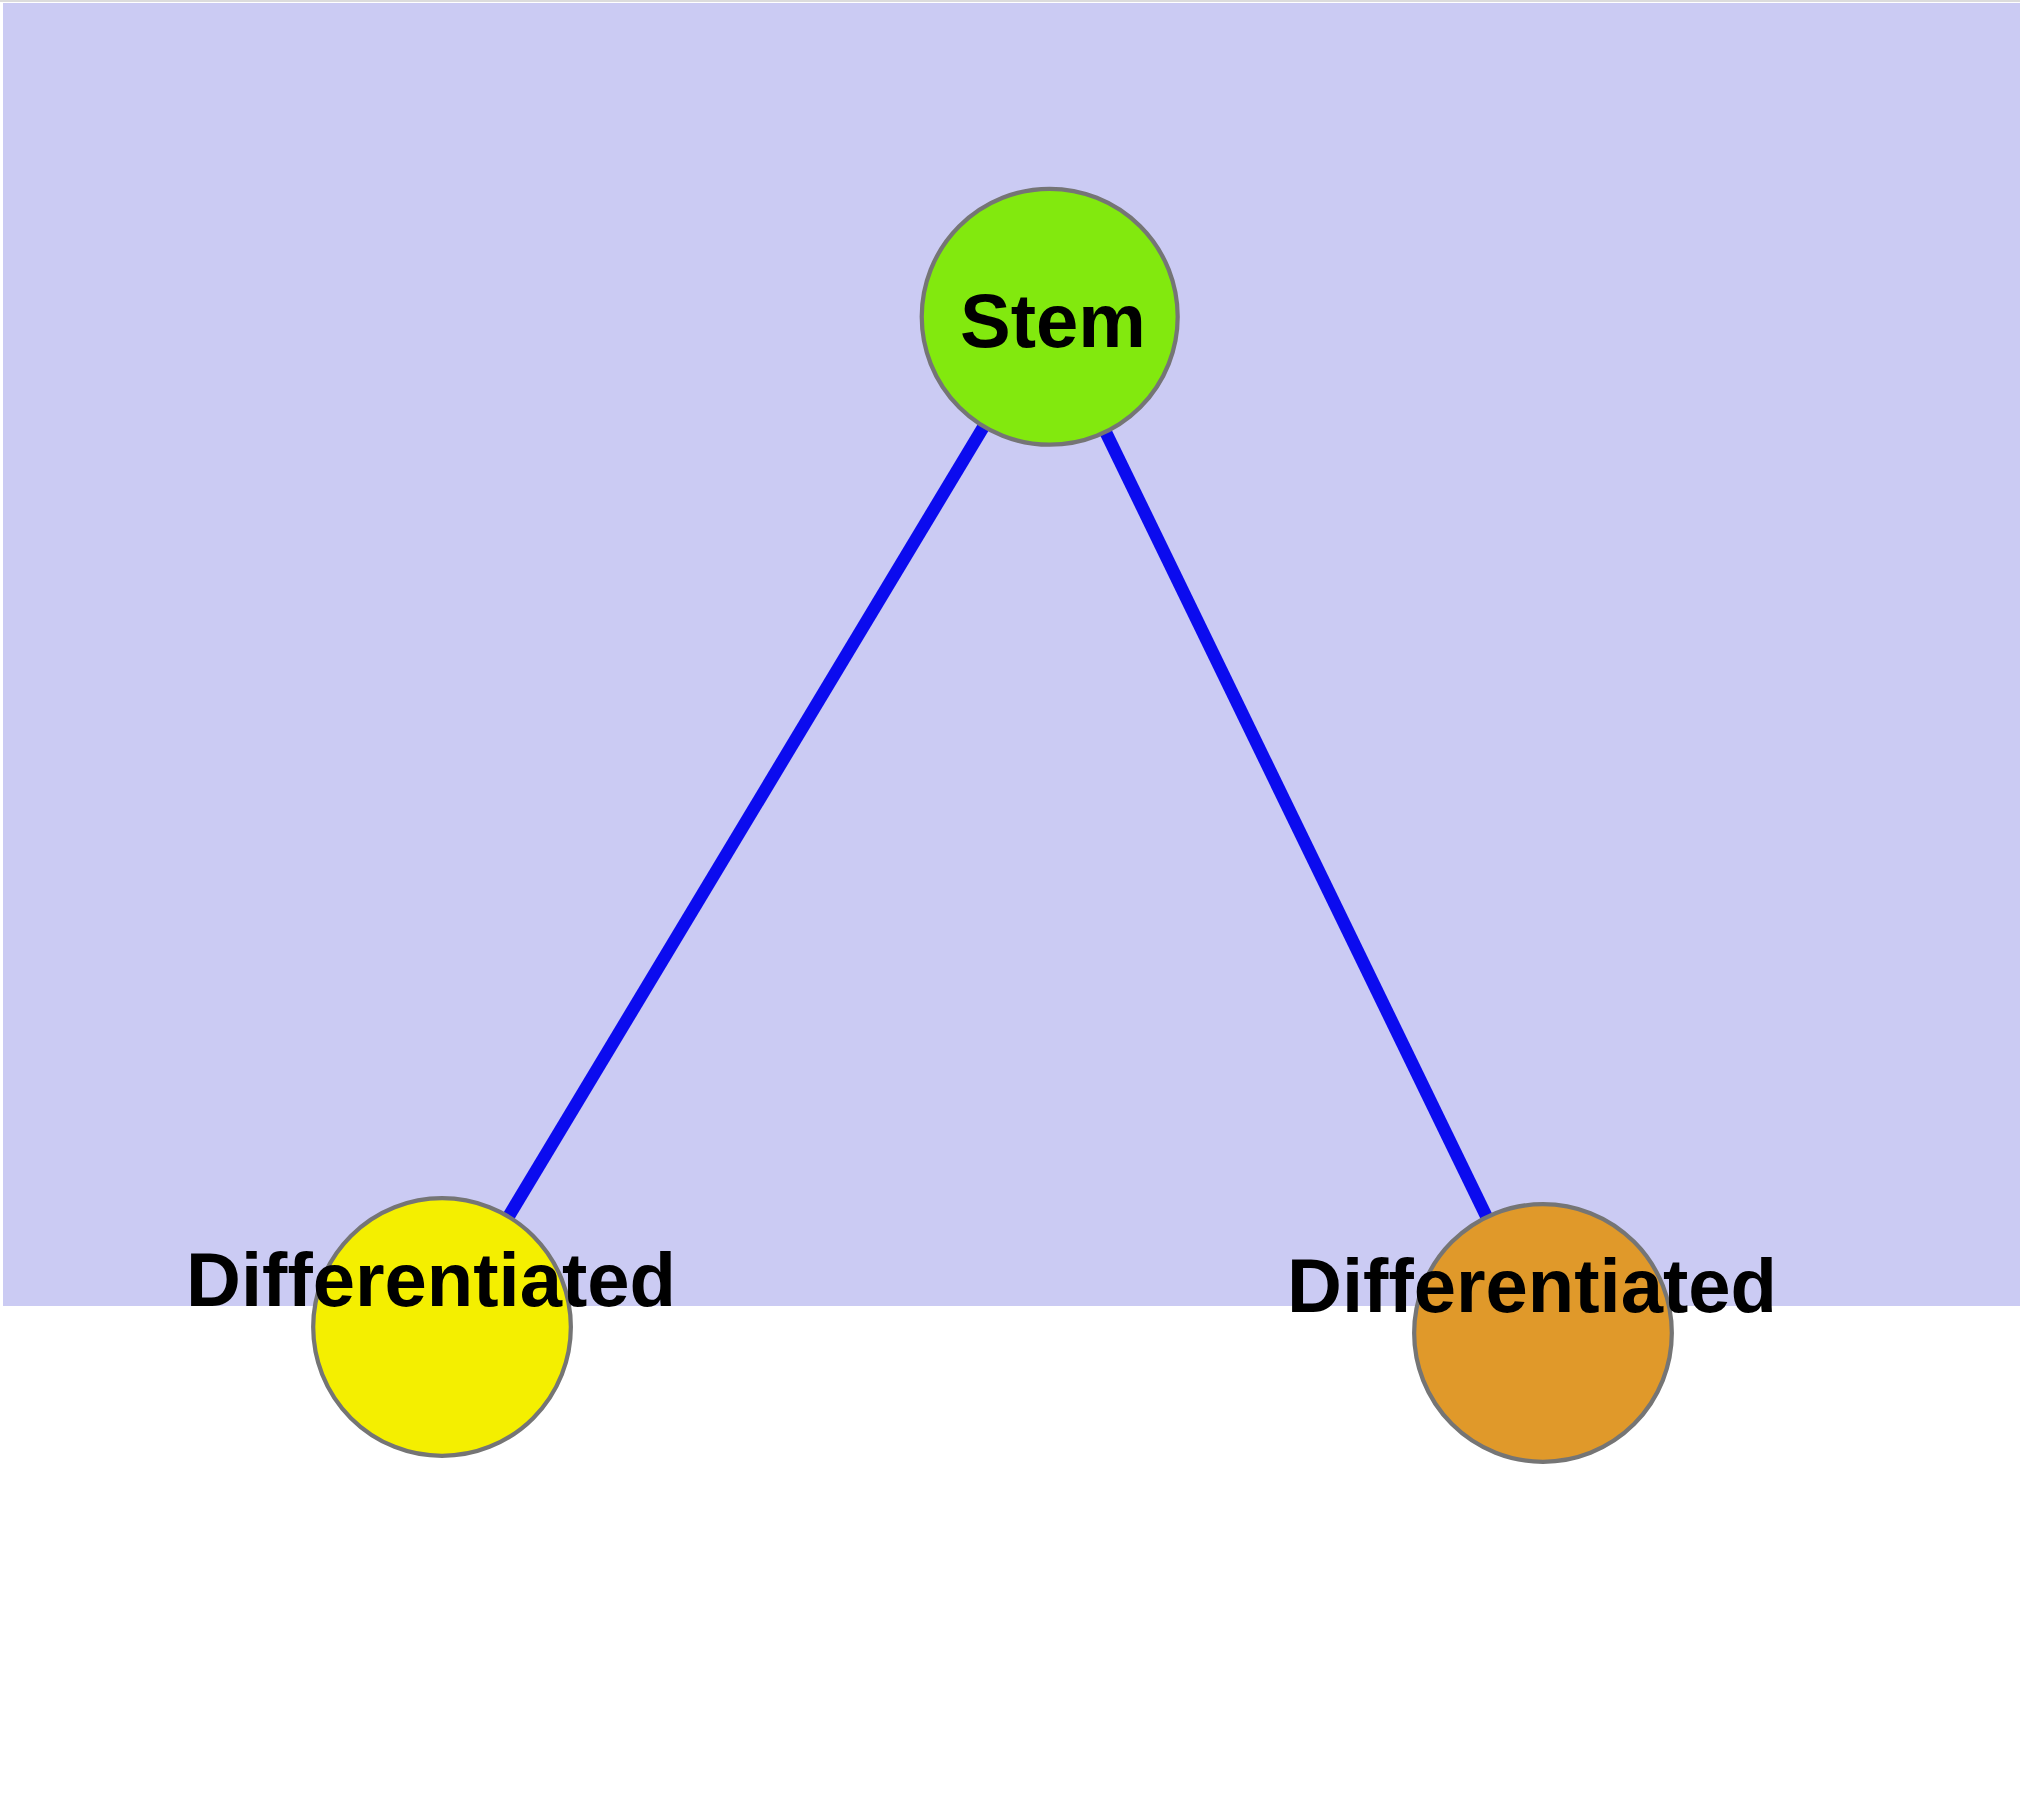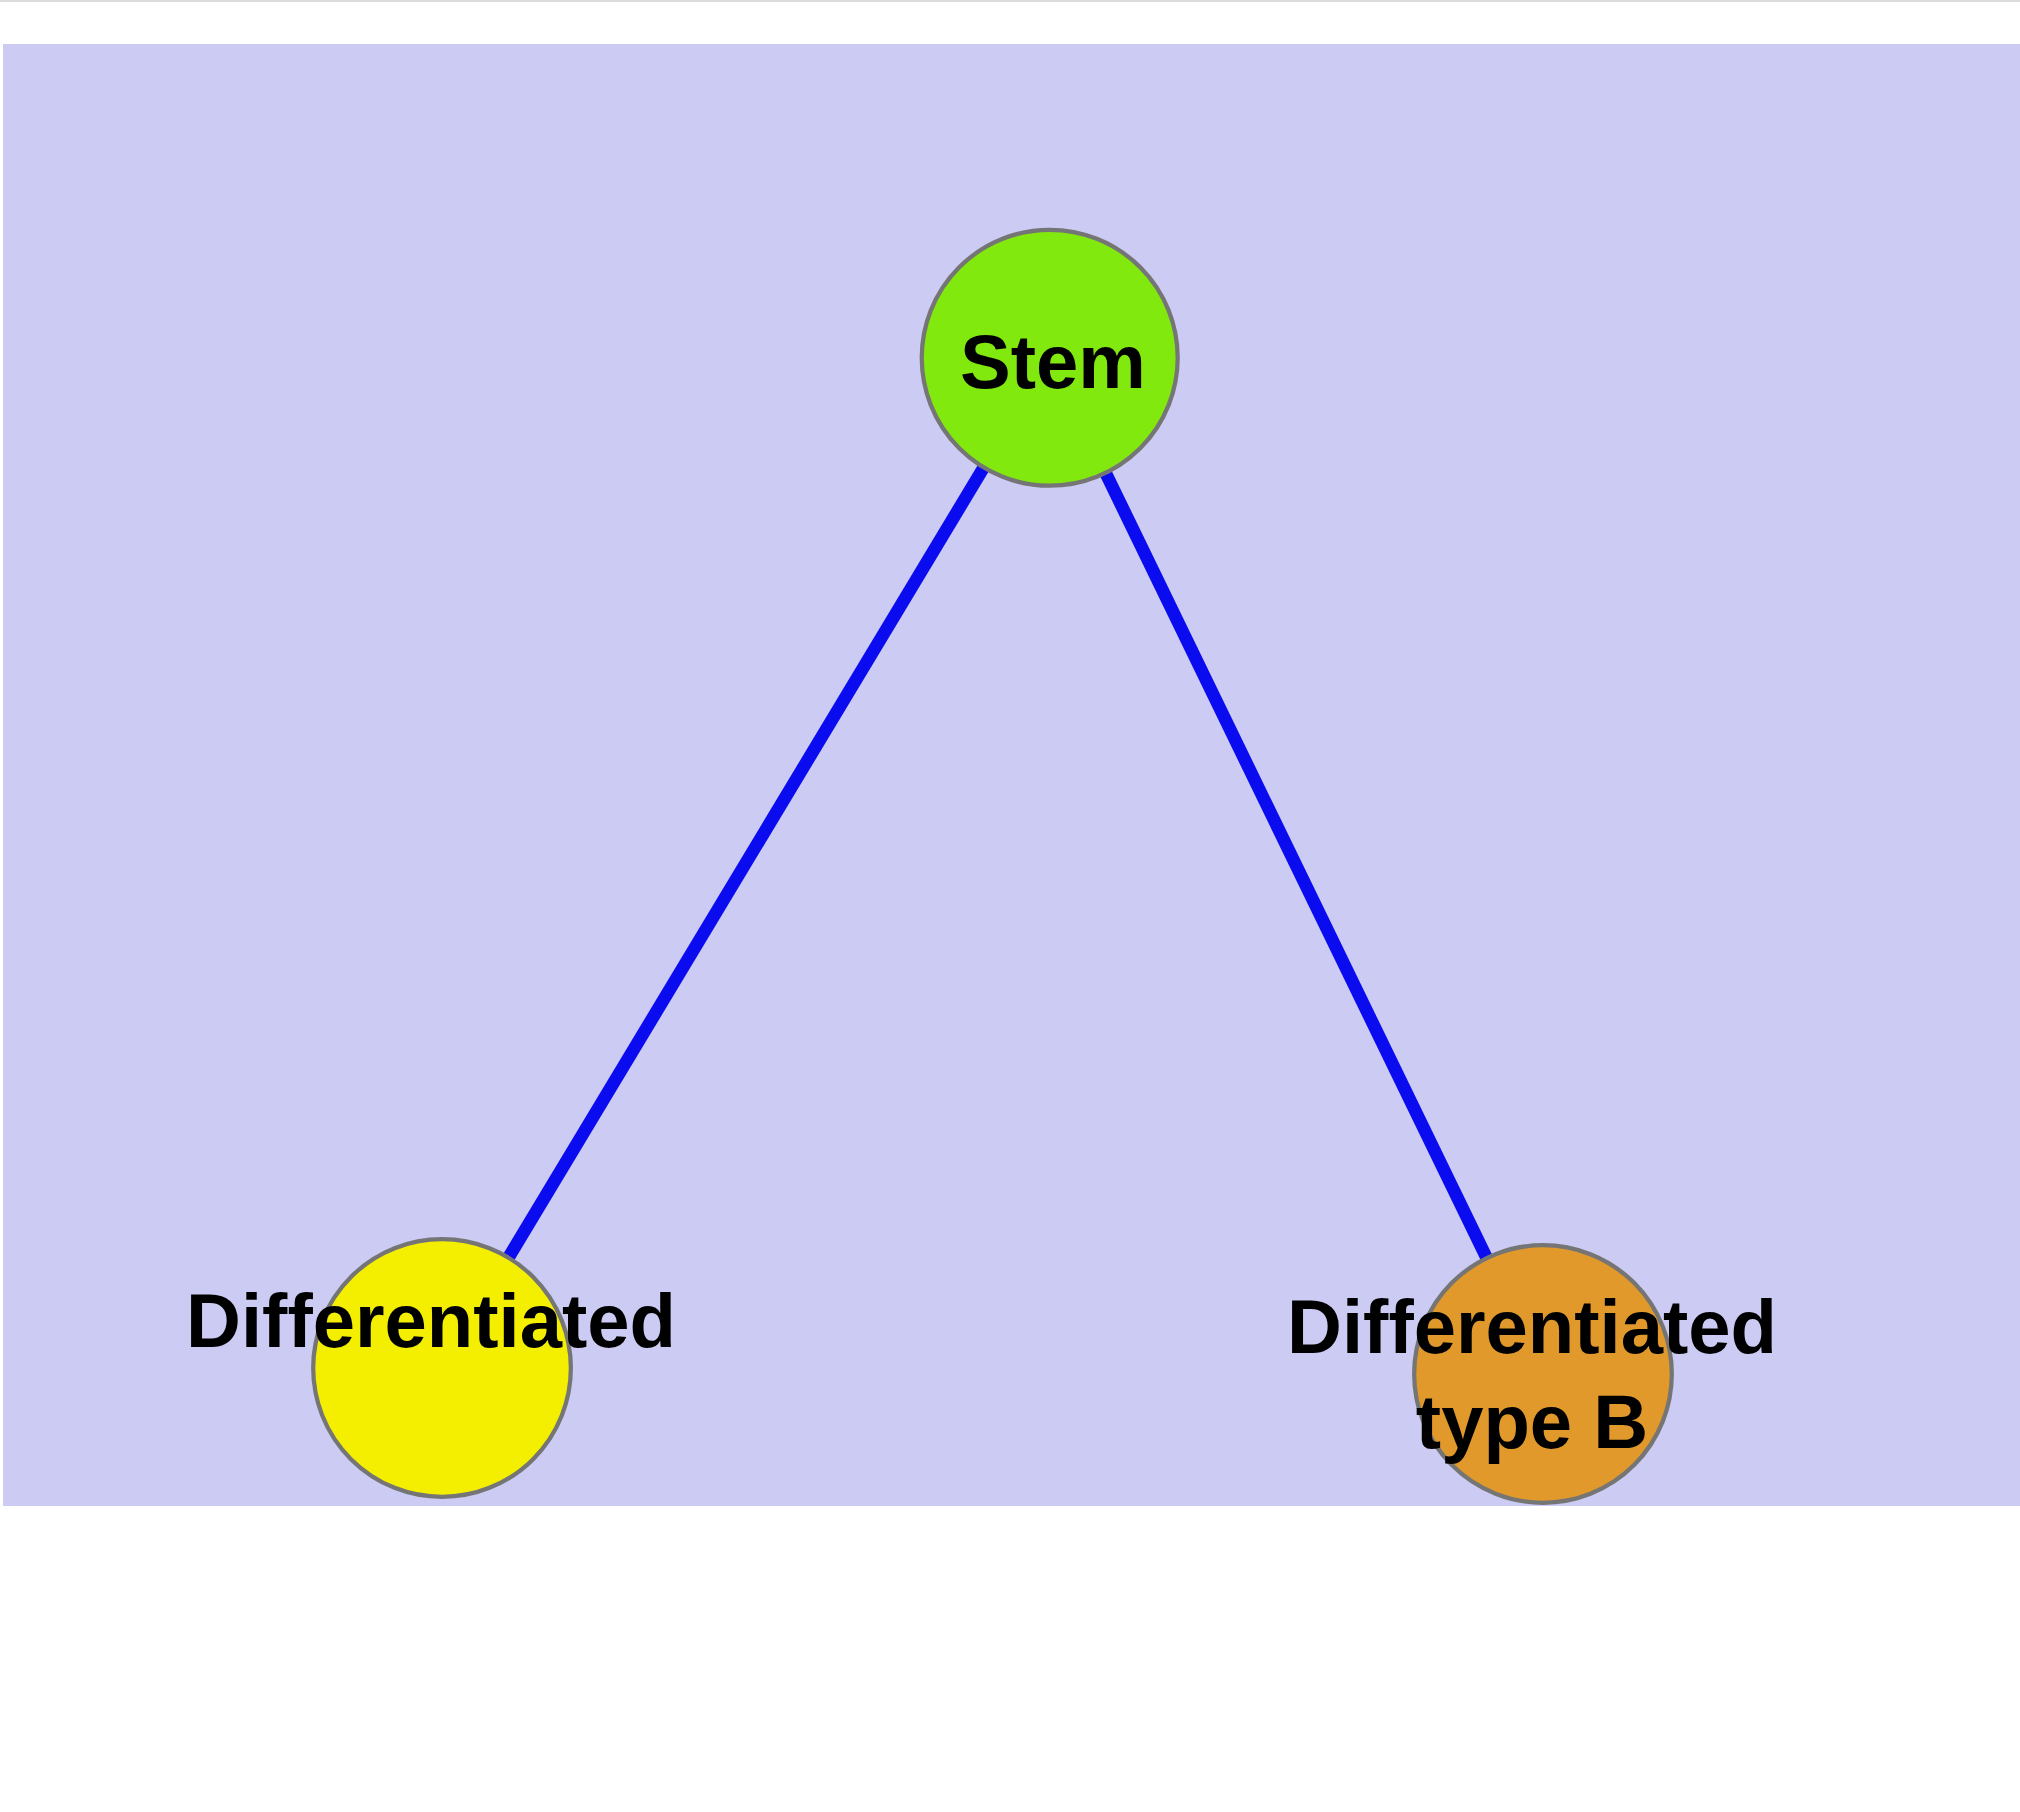--- a/index.html
+++ b/index.html
@@ -13,23 +13,22 @@
   }
   .hairline {
     position: absolute;
     top: 0; left: 0;
     width: 2021px; height: 1.7px;
     background: #dcdcdc;
   }
   .stage {
     position: absolute;
     top: 3.4px; left: 2.5px;
-    width: 2018px; height: 1462px;
+    width: 2018px; height: 1303px;
     background: #cbcbf3;
-    margin-top: 41px;
   }
   svg.graph {
     position: absolute;
     top: 0; left: 0;
     width: 2018px; height: 1809px;
   }
   svg.graph line {
     stroke-width: 15;
   }
   svg.graph circle {
@@ -70,17 +69,16 @@
   <div class="node-label label-stem">
     <div>Stem</div>
   </div>
 
   <div class="node-label label-type-a">
     <div>Differentiated</div>
   </div>
 
   <div class="node-label label-type-b">
     <div>Differentiated</div>
-    <div>type B</div>
   </div>
 
 </div>
 
 
 </body></html>

